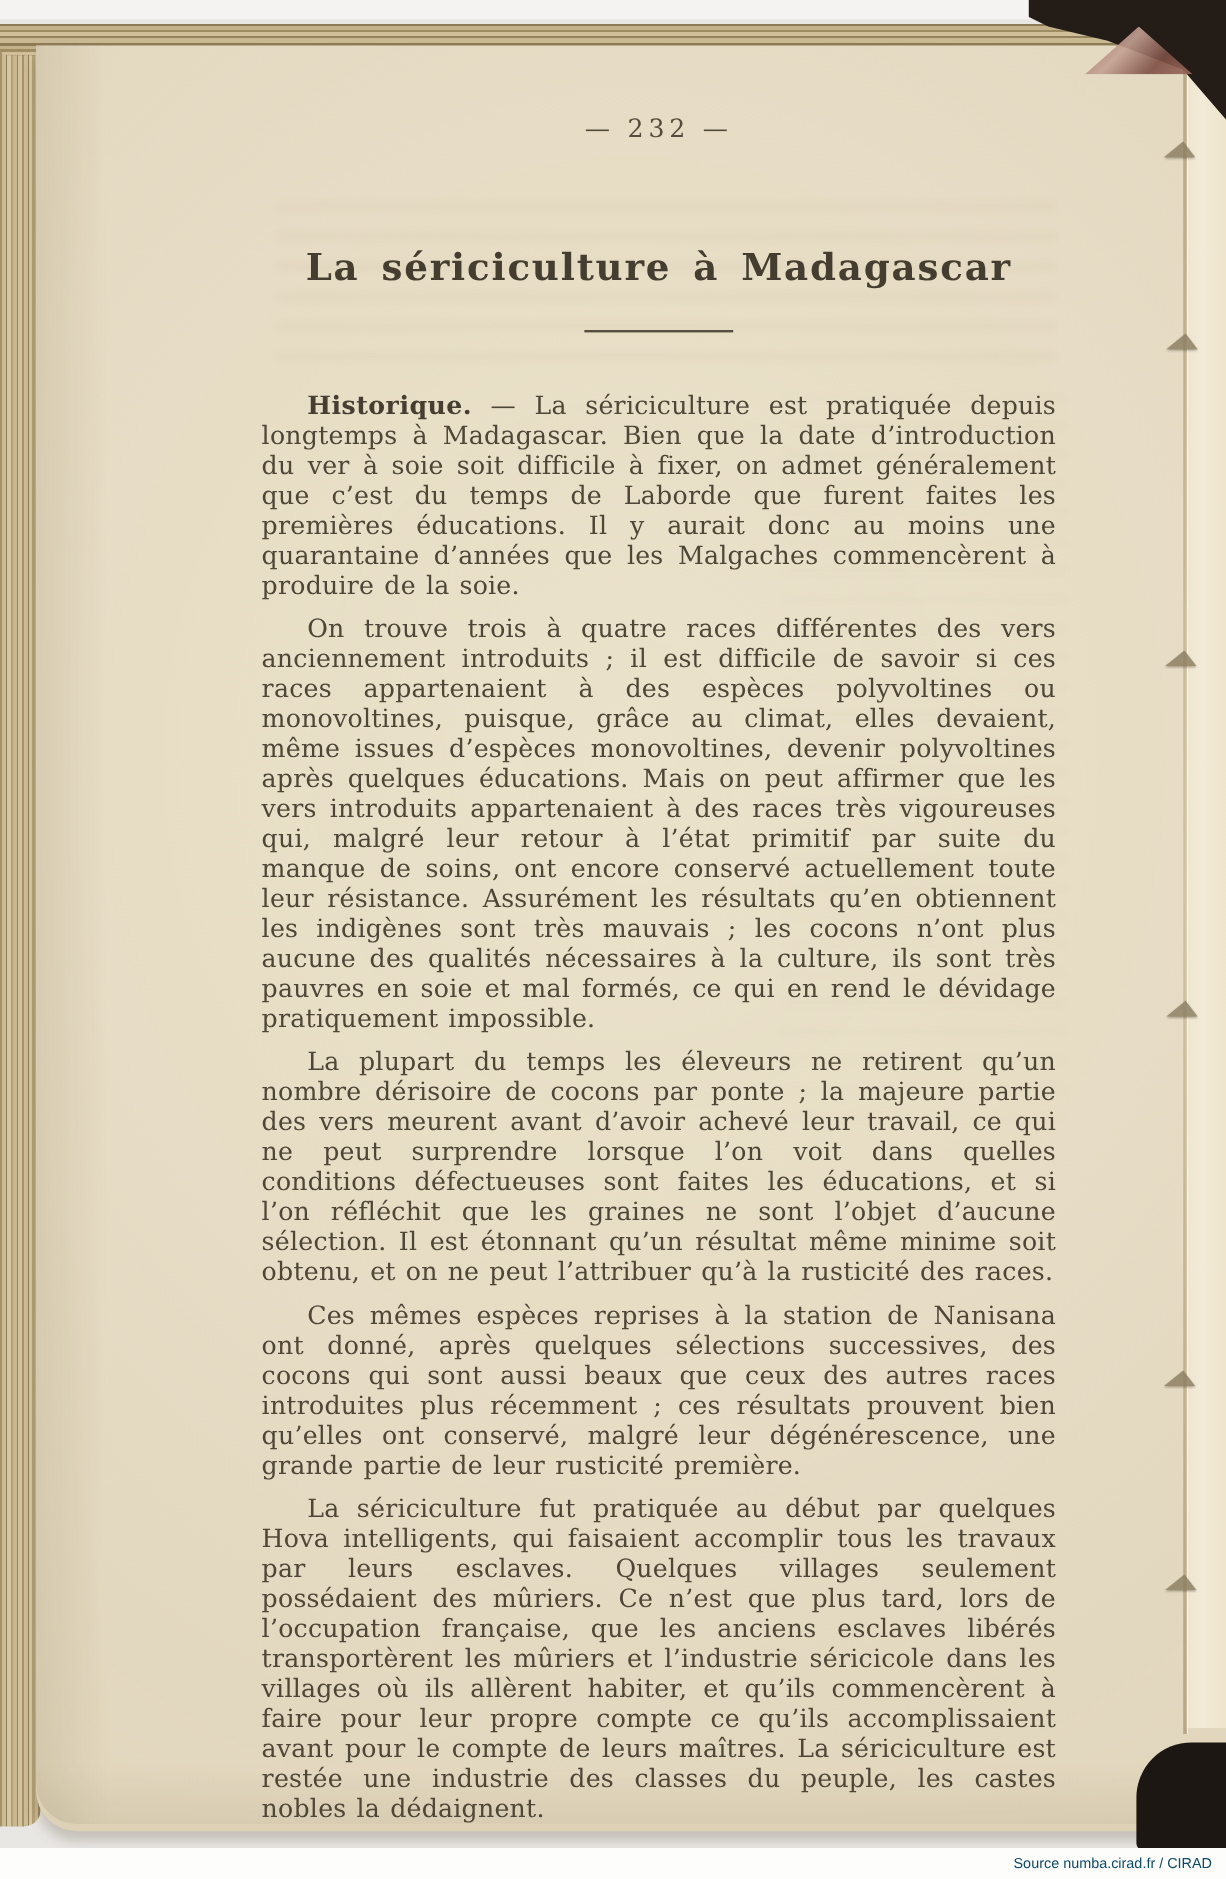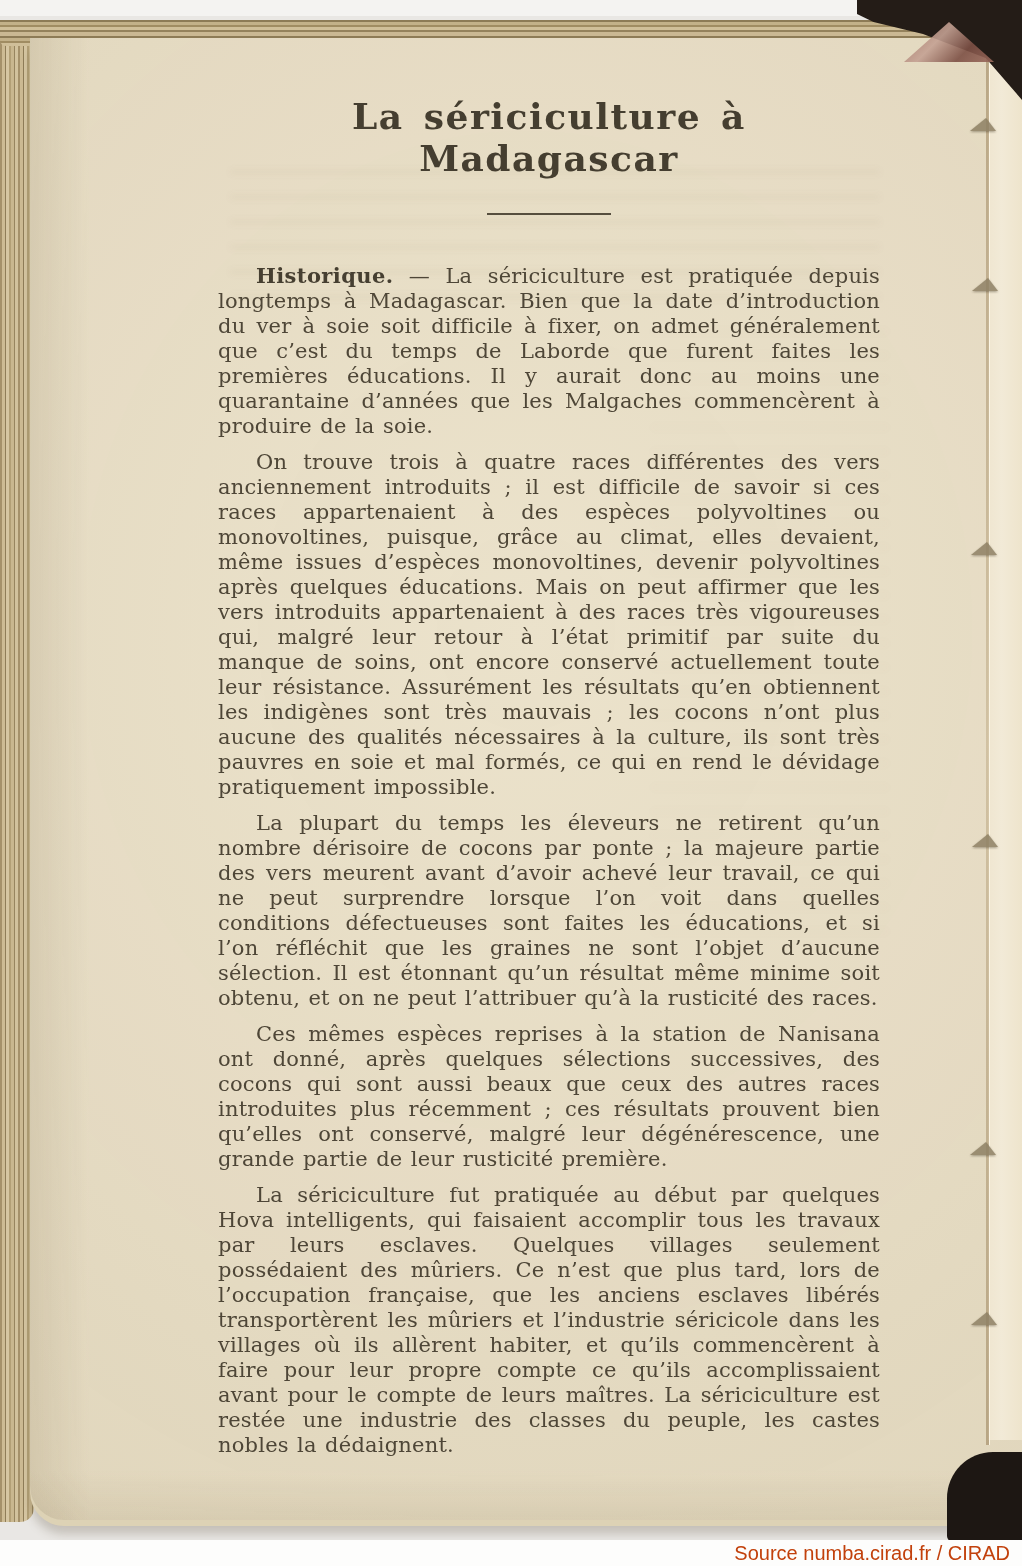--- a/index.html
+++ b/index.html
@@ -99,42 +99,42 @@
     border-radius:46px 0 0 6px;
   }
 
   
   .content{position:absolute;left:218px;top:95px;width:662px;color:#4c4435;}
   .page-number{
     text-align:center;font-size:21px;letter-spacing:4px;
     color:#544c3c;margin:0 0 86px;
   }
   .article-title{
-    text-align:center;font-size:36px;font-weight:bold;letter-spacing:1.5px;
+    text-align:center;font-size:31px;font-weight:bold;letter-spacing:1.5px;
     color:#453e30;margin:0 0 34px;word-spacing:6px;
   }
   .title-divider{
     width:124px;height:2px;background:#564e3e;margin:0 auto 48px;border:none;
   }
   .body-text p{
     margin:0 0 11px;font-size:21px;line-height:25px;
     text-align:justify;text-indent:38px;
     letter-spacing:.2px;word-spacing:1.5px;color:#4e4637;
   }
   .body-text p strong{font-weight:bold;color:#463f31;letter-spacing:.4px;}
 
   
   .footer-bar{
     position:absolute;left:0;top:1540px;width:1022px;height:26px;
     background:#fdfdfc;display:flex;align-items:center;justify-content:flex-end;
     padding-right:12px;box-sizing:border-box;
   }
   .footer-bar span{
     font-family:"Liberation Sans","DejaVu Sans",sans-serif;
-    font-size:20px;color:#c2410c;margin-left:28px;
+    font-size:12px;color:#0c4a6e;margin-left:28px;
   }
 </style>
 </head>
 <body>
 
 <div class="scene">
   <div class="bg-top"></div>
 
   <div class="fore-edge"></div>
   <div class="top-edge"></div>
@@ -153,20 +153,21 @@
   <div class="tear" style="right:25px;top:542px;"></div>
   <div class="tear" style="right:24px;top:834px;"></div>
   <div class="tear" style="right:26px;top:1142px;"></div>
   <div class="tear" style="right:25px;top:1312px;"></div>
 
   <div class="cover-top-right"></div>
   <div class="marble"></div>
   <div class="cover-bottom-right"></div>
 
   <div class="content">
+    <div class="page-number">— 232 —</div>
     <h1 class="article-title">La sériciculture à Madagascar</h1>
     <hr class="title-divider">
 
     <div class="body-text">
       <p><strong>Historique.</strong><span> — La sériciculture est pratiquée depuis longtemps à Madagascar. Bien que la date d’introduction du ver à soie soit difficile à fixer, on admet généralement que c’est du temps de Laborde que furent faites les premières éducations. Il y aurait donc au moins une quarantaine d’années que les Malgaches commencèrent à produire de la soie.</span></p>
       <p><span>On trouve trois à quatre races différentes des vers anciennement introduits ; il est difficile de savoir si ces races appartenaient à des espèces polyvoltines ou monovoltines, puisque, grâce au climat, elles devaient, même issues d’espèces monovoltines, devenir polyvoltines après quelques éducations. Mais on peut affirmer que les vers introduits appartenaient à des races très vigoureuses qui, malgré leur retour à l’état primitif par suite du manque de soins, ont encore conservé actuellement toute leur résistance. Assurément les résultats qu’en obtiennent les indigènes sont très mauvais ; les cocons n’ont plus aucune des qualités nécessaires à la culture, ils sont très pauvres en soie et mal formés, ce qui en rend le dévidage pratiquement impossible.</span></p>
       <p><span>La plupart du temps les éleveurs ne retirent qu’un nombre dérisoire de cocons par ponte ; la majeure partie des vers meurent avant d’avoir achevé leur travail, ce qui ne peut surprendre lorsque l’on voit dans quelles conditions défectueuses sont faites les éducations, et si l’on réfléchit que les graines ne sont l’objet d’aucune sélection. Il est étonnant qu’un résultat même minime soit obtenu, et on ne peut l’attribuer qu’à la rusticité des races.</span></p>
       <p><span>Ces mêmes espèces reprises à la station de Nanisana ont donné, après quelques sélections successives, des cocons qui sont aussi beaux que ceux des autres races introduites plus récemment ; ces résultats prouvent bien qu’elles ont conservé, malgré leur dégénérescence, une grande partie de leur rusticité première.</span></p>
       <p><span>La sériciculture fut pratiquée au début par quelques Hova intelligents, qui faisaient accomplir tous les travaux par leurs esclaves. Quelques villages seulement possédaient des mûriers. Ce n’est que plus tard, lors de l’occupation française, que les anciens esclaves libérés transportèrent les mûriers et l’industrie séricicole dans les villages où ils allèrent habiter, et qu’ils commencèrent à faire pour leur propre compte ce qu’ils accomplissaient avant pour le compte de leurs maîtres. La sériciculture est restée une industrie des classes du peuple, les castes nobles la dédaignent.</span></p>
     </div>

